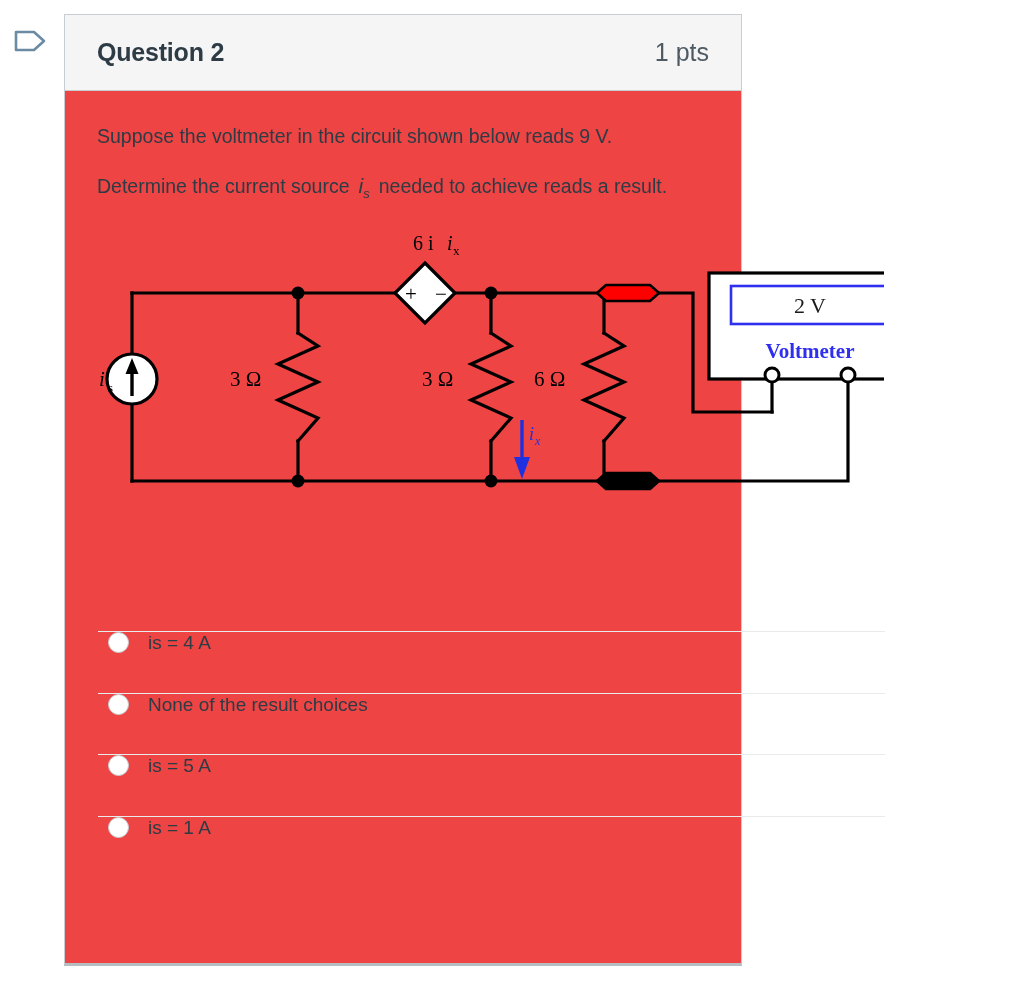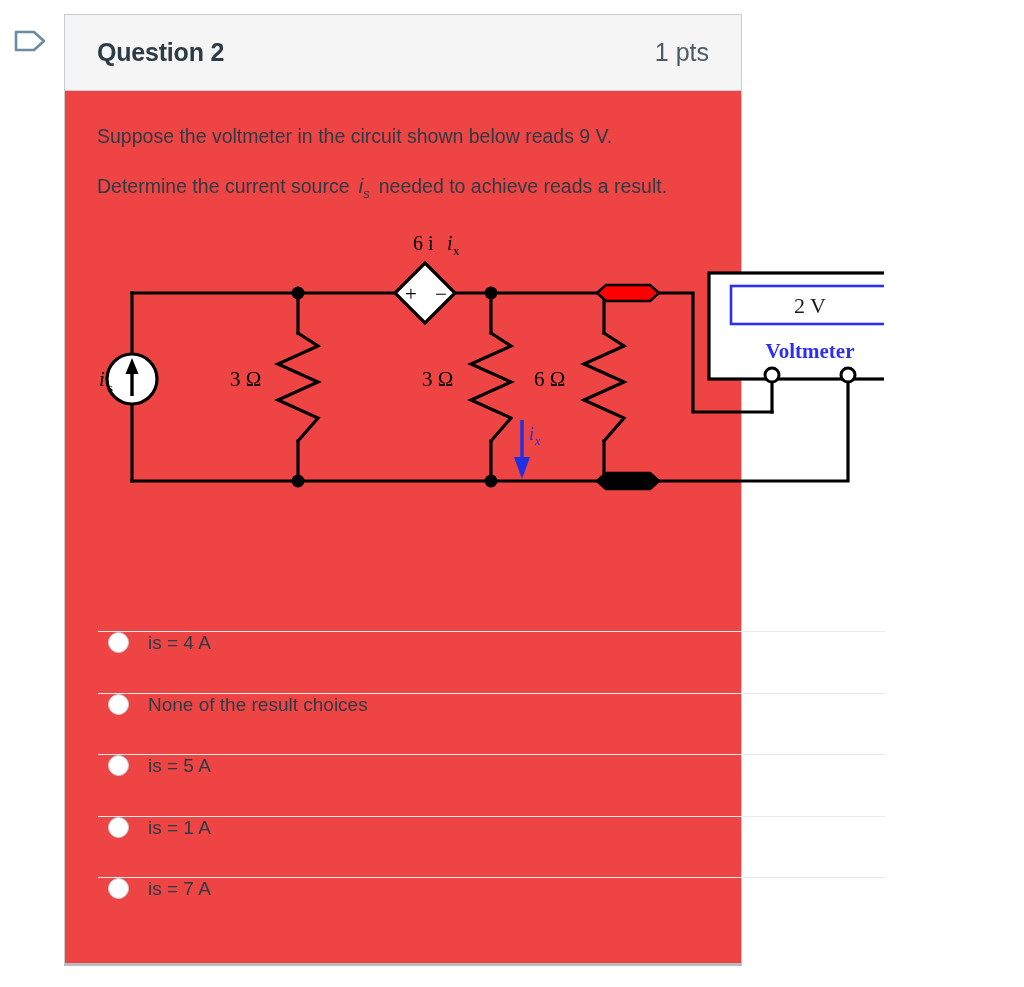--- a/index.html
+++ b/index.html
@@ -257,20 +257,16 @@
         <span class="answer-label">None of the result choices</span>
       </div>
       <div class="answer-row">
         <span class="radio"></span>
         <span class="answer-label">is = 5 A</span>
       </div>
       <div class="answer-row">
         <span class="radio"></span>
         <span class="answer-label">is = 1 A</span>
       </div>
-      <div class="answer-row">
-        <span class="radio"></span>
-        <span class="answer-label">is = 7 A</span>
-      </div>
     </div>
 
   </div>
 </div>
 
 </body></html>

